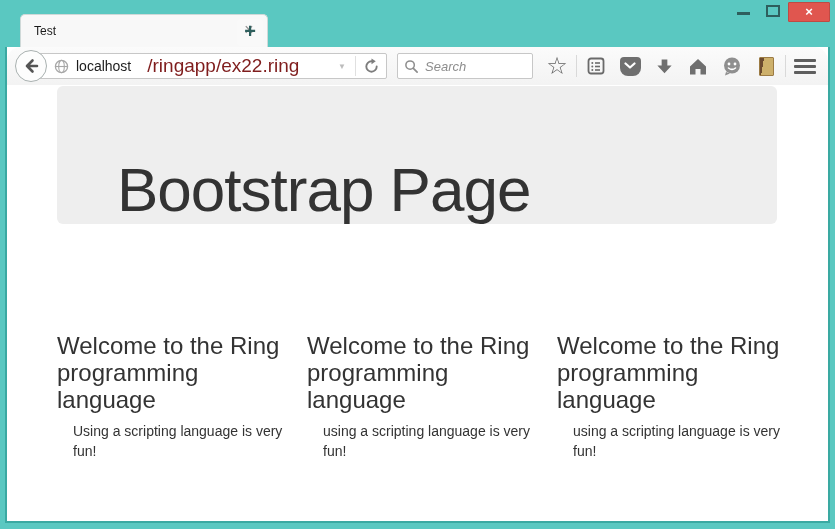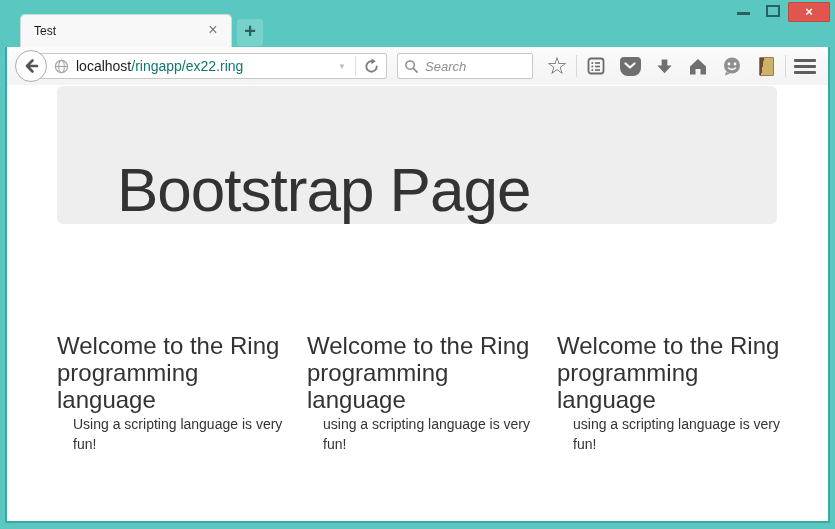--- a/index.html
+++ b/index.html
@@ -4,21 +4,21 @@
 <style>
   * { margin:0; padding:0; box-sizing:border-box; }
   html,body { width:835px; height:529px; font-family:"Liberation Sans", sans-serif; }
   #window {
     position:relative; width:835px; height:529px;
     background:#5ac8c1; overflow:hidden;
   }
   
   #titlebar { position:absolute; left:0; top:0; width:835px; height:47px; background:#5ac8c1; }
   .tab {
-    position:absolute; left:20px; top:14px; width:212px; height:33px;
+    position:absolute; left:20px; top:14px; width:248px; height:33px;
     background:#f8f8f8; border:1px solid #cfd9d8; border-bottom:none;
     border-radius:5px 5px 0 0; box-shadow:0 1px 0 rgba(0,0,0,0.05);
   }
   .tab-title { position:absolute; left:13px; top:9px; font-size:12px; color:#1a1a1a; }
   .tab-close {
     position:absolute; right:8px; top:4px; width:20px; height:22px;
     font-size:16px; color:#777; text-align:center; line-height:22px; cursor:default;
   }
   .newtab-btn {
     position:absolute; left:237px; top:19px; width:26px; height:27px;
@@ -47,21 +47,21 @@
     background:#fdfdfd; border:1px solid #a9b1b0; z-index:2;
     display:flex; align-items:center; justify-content:center;
   }
   .urlbar {
     position:absolute; left:24px; top:6px; width:356px; height:26px;
     background:#fff; border:1px solid #c7c7c7; border-radius:2px;
     display:flex; align-items:center; z-index:1; padding-left:22px;
   }
   .globe { margin-right:7px; display:inline-flex; }
   .url-domain { font-size:14px; color:#1c1c1c; }
-  .url-path { font-size:14px; color:#0f766e; }
+  .url-path { font-size:19px; color:#7f1d1d;padding-left:16px; }
   .url-spacer { flex:1; }
   .url-drop { width:26px; text-align:center; font-size:8px; color:#bcbcbc; }
   .url-sep { width:1px; height:20px; background:#e0e0e0; }
   .reload-btn { width:30px; display:flex; align-items:center; justify-content:center; }
   .searchbox {
     position:absolute; left:390px; top:6px; width:136px; height:26px;
     background:#fff; border:1px solid #c7c7c7; border-radius:2px;
     display:flex; align-items:center; padding:9px 6px;
   }
   .searchbox input {
@@ -84,21 +84,21 @@
   #content { position:absolute; left:0; right:0; top:38px; bottom:0; background:#fff; overflow:hidden; }
   .jumbotron {
     position:absolute; left:50px; top:1px; width:720px; height:138px;
     background:#eeeeee; border-radius:6px;
   }
   .hero-title {
     position:absolute; left:60px; top:68px;
     font-size:62px; font-weight:400; color:#333; letter-spacing:-1px; white-space:nowrap;
   }
   .col { position:absolute; top:247px; width:235px; }
-  .col h2 { font-size:24px; font-weight:500; color:#333; line-height:27px; margin-bottom:1px; }
+  .col h2 { font-size:24px; font-weight:500; color:#333; line-height:27px; margin-bottom:8px; }
   .col p  { font-size:14px; color:#333; line-height:20px;margin-left:16px; }
   .col-1 { left:50px; } .col-2 { left:300px; } .col-3 { left:550px; }
   svg { display:block; }
 </style>
 </head>
 <body>
 
 <div id="window">
 
   <div id="titlebar">

